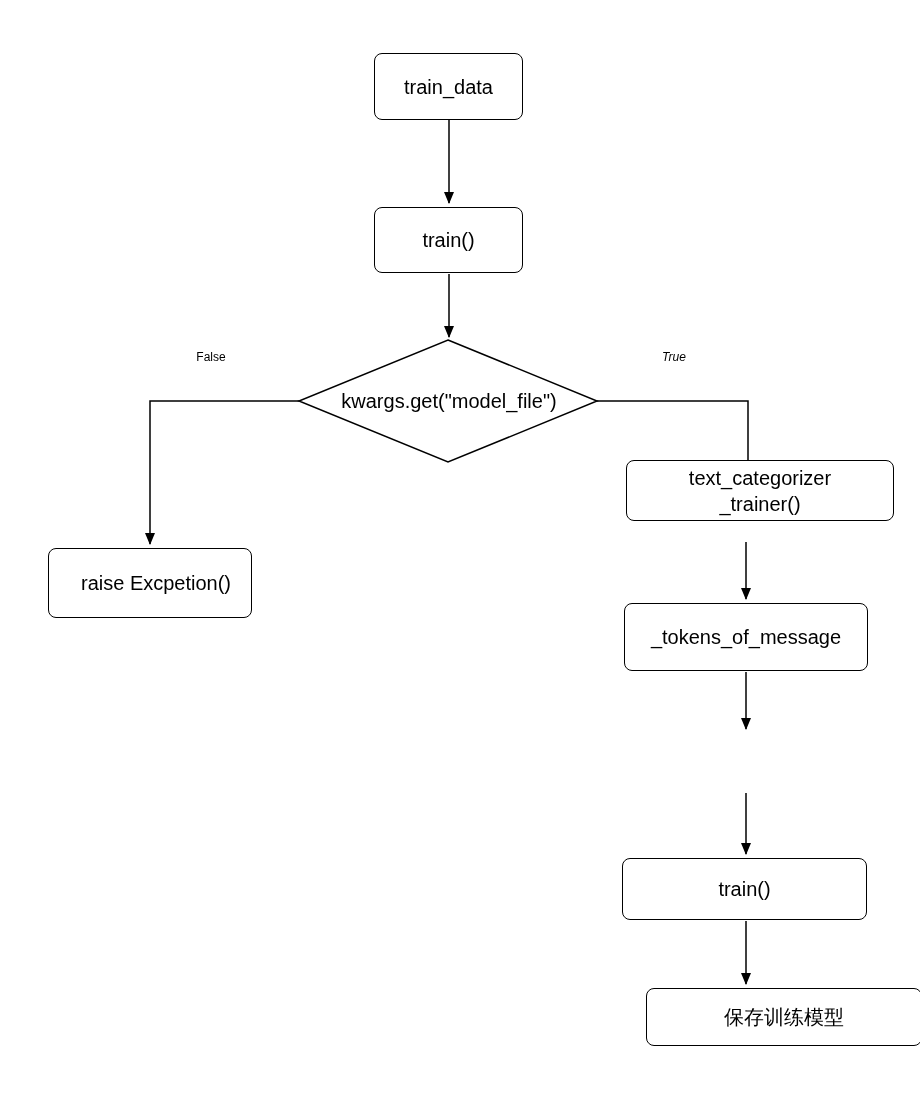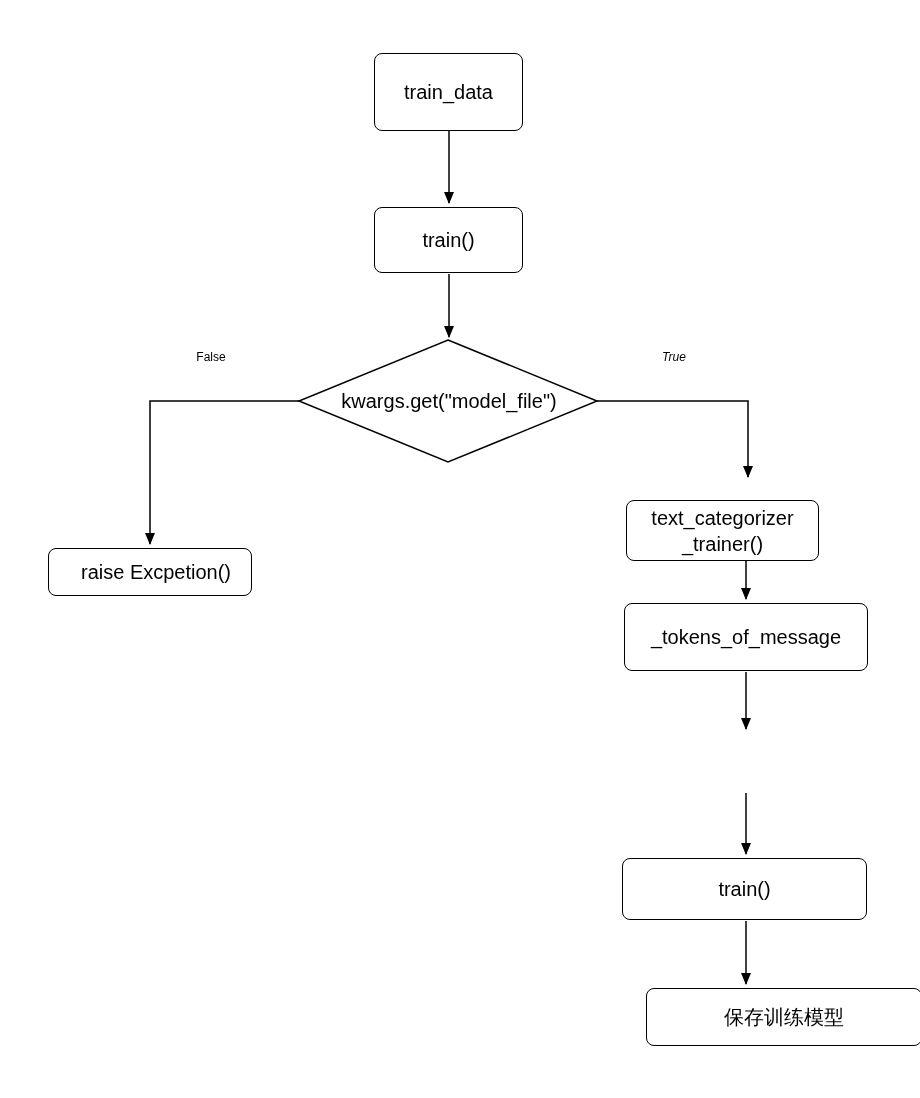--- a/index.html
+++ b/index.html
@@ -73,33 +73,33 @@
 
     <line x1="746" y1="672" x2="746" y2="729" stroke="#000000" stroke-width="1.5" marker-end="url(#arrow)"></line>
 
     <line x1="746" y1="793" x2="746" y2="854" stroke="#000000" stroke-width="1.5" marker-end="url(#arrow)"></line>
 
     <line x1="746" y1="921" x2="746" y2="984" stroke="#000000" stroke-width="1.5" marker-end="url(#arrow)"></line>
 
     <polygon points="448,340 597,401 448,462 299,401" fill="#ffffff" stroke="#000000" stroke-width="1.5"></polygon>
   </svg>
 
-  <div class="node" style="left:374px; top:53px; width:149px; height:78px;text-align:center;">train_data</div>
+  <div class="node" style="left:374px; top:53px; width:149px; height:67px;text-align:center;">train_data</div>
 
   <div class="node" style="left:374px; top:207px; width:149px; height:66px;">train()</div>
 
   <div class="decision-text" style="left:305px; top:341px; width:288px; height:120px;">kwargs.get("model_file")</div>
 
   <div class="branch-label" style="left:156px; top:350px;">False</div>
 
   <div class="branch-label" style="left:619px; top:350px;font-style:italic;">True</div>
 
-  <div class="node" style="left:48px; top:548px; width:204px; height:48px;padding-left:12px;">raise Excpetion()</div>
+  <div class="node" style="left:48px; top:548px; width:204px; height:70px;padding-left:12px;">raise Excpetion()</div>
 
-  <div class="node" style="left:626px; top:500px; width:193px; height:61px;">text_categorizer
+  <div class="node" style="left:626px; top:460px; width:268px; height:61px;">text_categorizer
 _trainer()</div>
 
   <div class="node" style="left:624px; top:603px; width:244px; height:68px;">_tokens_of_message</div>
 
 
   <div class="node" style="left:622px; top:858px; width:245px; height:62px;">train()</div>
 
   <div class="node" style="left:646px; top:988px; width:276px; height:58px;">保存训练模型</div>
 
 </div>

